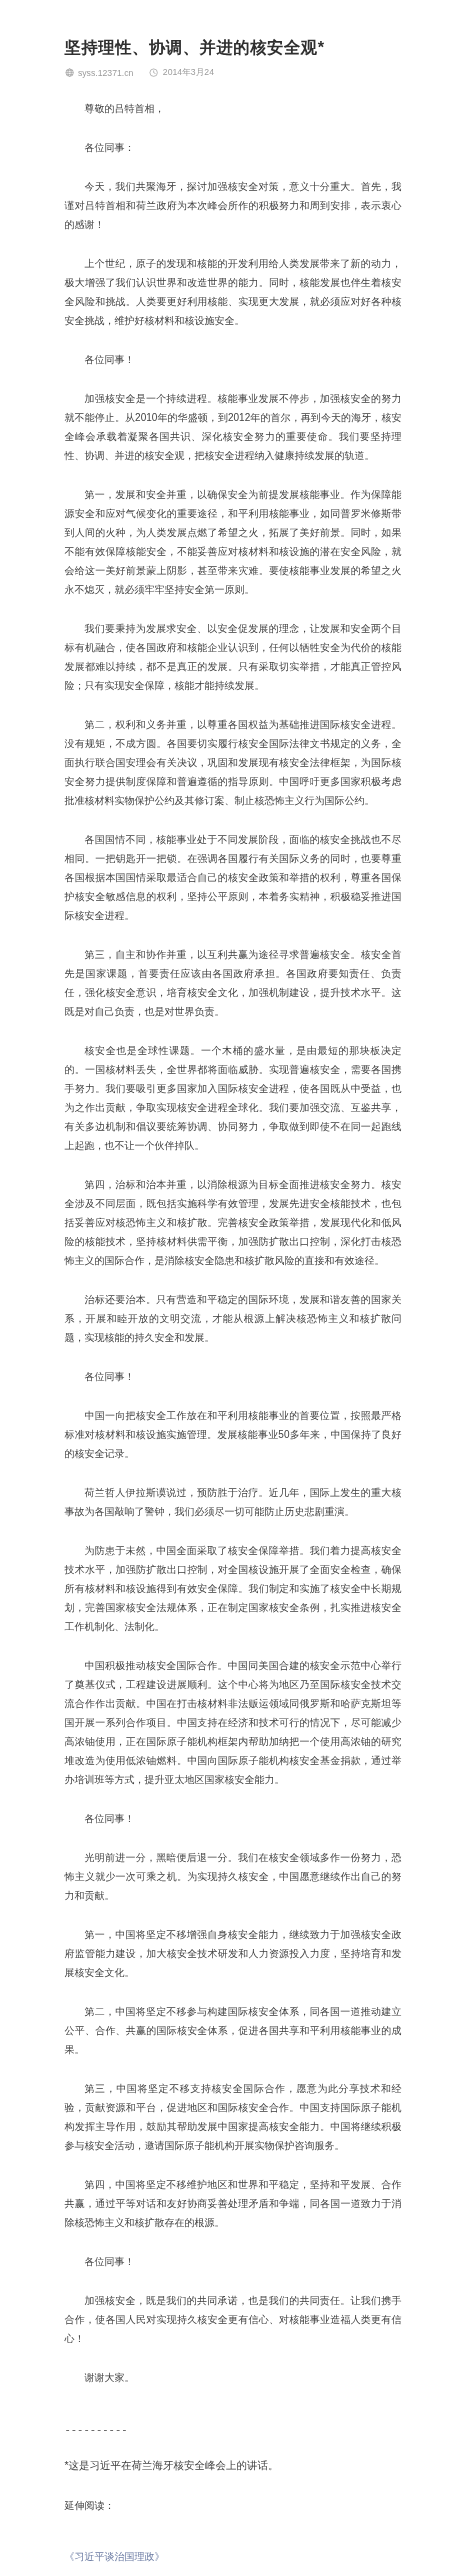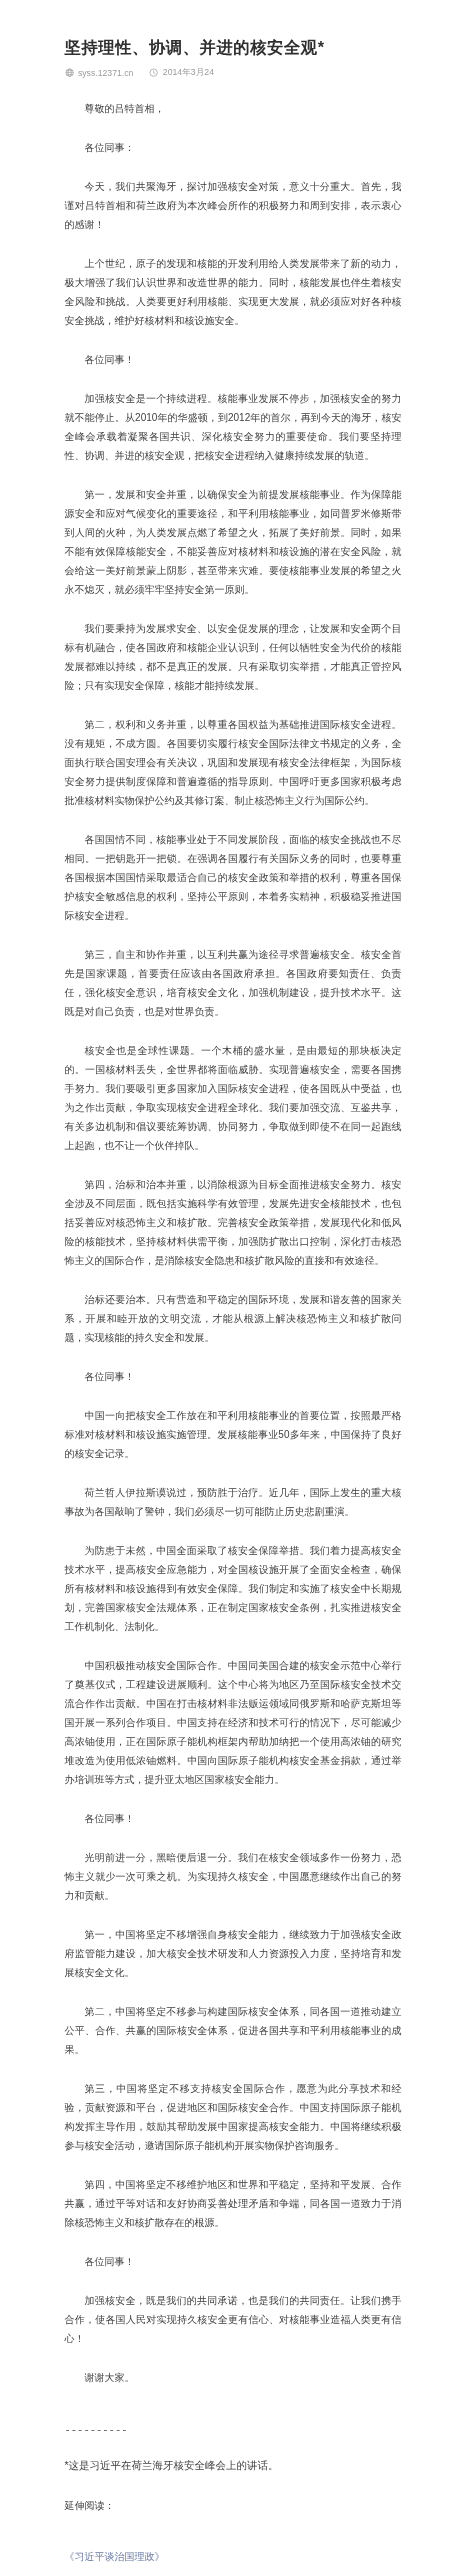--- a/index.html
+++ b/index.html
@@ -112,21 +112,21 @@
     <p>我们要秉持为发展求安全、以安全促发展的理念，让发展和安全两个目标有机融合，使各国政府和核能企业认识到，任何以牺牲安全为代价的核能发展都难以持续，都不是真正的发展。只有采取切实举措，才能真正管控风险；只有实现安全保障，核能才能持续发展。</p>
     <p>第二，权利和义务并重，以尊重各国权益为基础推进国际核安全进程。没有规矩，不成方圆。各国要切实履行核安全国际法律文书规定的义务，全面执行联合国安理会有关决议，巩固和发展现有核安全法律框架，为国际核安全努力提供制度保障和普遍遵循的指导原则。中国呼吁更多国家积极考虑批准核材料实物保护公约及其修订案、制止核恐怖主义行为国际公约。</p>
     <p>各国国情不同，核能事业处于不同发展阶段，面临的核安全挑战也不尽相同。一把钥匙开一把锁。在强调各国履行有关国际义务的同时，也要尊重各国根据本国国情采取最适合自己的核安全政策和举措的权利，尊重各国保护核安全敏感信息的权利，坚持公平原则，本着务实精神，积极稳妥推进国际核安全进程。</p>
     <p>第三，自主和协作并重，以互利共赢为途径寻求普遍核安全。核安全首先是国家课题，首要责任应该由各国政府承担。各国政府要知责任、负责任，强化核安全意识，培育核安全文化，加强机制建设，提升技术水平。这既是对自己负责，也是对世界负责。</p>
     <p>核安全也是全球性课题。一个木桶的盛水量，是由最短的那块板决定的。一国核材料丢失，全世界都将面临威胁。实现普遍核安全，需要各国携手努力。我们要吸引更多国家加入国际核安全进程，使各国既从中受益，也为之作出贡献，争取实现核安全进程全球化。我们要加强交流、互鉴共享，有关多边机制和倡议要统筹协调、协同努力，争取做到即使不在同一起跑线上起跑，也不让一个伙伴掉队。</p>
     <p>第四，治标和治本并重，以消除根源为目标全面推进核安全努力。核安全涉及不同层面，既包括实施科学有效管理，发展先进安全核能技术，也包括妥善应对核恐怖主义和核扩散。完善核安全政策举措，发展现代化和低风险的核能技术，坚持核材料供需平衡，加强防扩散出口控制，深化打击核恐怖主义的国际合作，是消除核安全隐患和核扩散风险的直接和有效途径。</p>
     <p>治标还要治本。只有营造和平稳定的国际环境，发展和谐友善的国家关系，开展和睦开放的文明交流，才能从根源上解决核恐怖主义和核扩散问题，实现核能的持久安全和发展。</p>
     <p>各位同事！</p>
     <p>中国一向把核安全工作放在和平利用核能事业的首要位置，按照最严格标准对核材料和核设施实施管理。发展核能事业50多年来，中国保持了良好的核安全记录。</p>
     <p>荷兰哲人伊拉斯谟说过，预防胜于治疗。近几年，国际上发生的重大核事故为各国敲响了警钟，我们必须尽一切可能防止历史悲剧重演。</p>
-    <p>为防患于未然，中国全面采取了核安全保障举措。我们着力提高核安全技术水平，提高核安全应急能力，对全国核设施开展了全面安全检查，确保所有核材料和核设施得到有效安全保障。我们制定和实施了核安全中长期规划，完善国家核安全法规体系，正在制定国家核安全条例，扎实推进核安全工作机制化、法制化。</p>
+    <p>为防患于未然，中国全面采取了核安全保障举措。我们着力提高核安全技术水平，加强防扩散出口控制，对全国核设施开展了全面安全检查，确保所有核材料和核设施得到有效安全保障。我们制定和实施了核安全中长期规划，完善国家核安全法规体系，正在制定国家核安全条例，扎实推进核安全工作机制化、法制化。</p>
     <p>中国积极推动核安全国际合作。中国同美国合建的核安全示范中心举行了奠基仪式，工程建设进展顺利。这个中心将为地区乃至国际核安全技术交流合作作出贡献。中国在打击核材料非法贩运领域同俄罗斯和哈萨克斯坦等国开展一系列合作项目。中国支持在经济和技术可行的情况下，尽可能减少高浓铀使用，正在国际原子能机构框架内帮助加纳把一个使用高浓铀的研究堆改造为使用低浓铀燃料。中国向国际原子能机构核安全基金捐款，通过举办培训班等方式，提升亚太地区国家核安全能力。</p>
     <p>各位同事！</p>
     <p>光明前进一分，黑暗便后退一分。我们在核安全领域多作一份努力，恐怖主义就少一次可乘之机。为实现持久核安全，中国愿意继续作出自己的努力和贡献。</p>
     <p>第一，中国将坚定不移增强自身核安全能力，继续致力于加强核安全政府监管能力建设，加大核安全技术研发和人力资源投入力度，坚持培育和发展核安全文化。</p>
     <p>第二，中国将坚定不移参与构建国际核安全体系，同各国一道推动建立公平、合作、共赢的国际核安全体系，促进各国共享和平利用核能事业的成果。</p>
     <p>第三，中国将坚定不移支持核安全国际合作，愿意为此分享技术和经验，贡献资源和平台，促进地区和国际核安全合作。中国支持国际原子能机构发挥主导作用，鼓励其帮助发展中国家提高核安全能力。中国将继续积极参与核安全活动，邀请国际原子能机构开展实物保护咨询服务。</p>
     <p>第四，中国将坚定不移维护地区和世界和平稳定，坚持和平发展、合作共赢，通过平等对话和友好协商妥善处理矛盾和争端，同各国一道致力于消除核恐怖主义和核扩散存在的根源。</p>
     <p>各位同事！</p>
     <p>加强核安全，既是我们的共同承诺，也是我们的共同责任。让我们携手合作，使各国人民对实现持久核安全更有信心、对核能事业造福人类更有信心！</p>
     <p>谢谢大家。</p>

